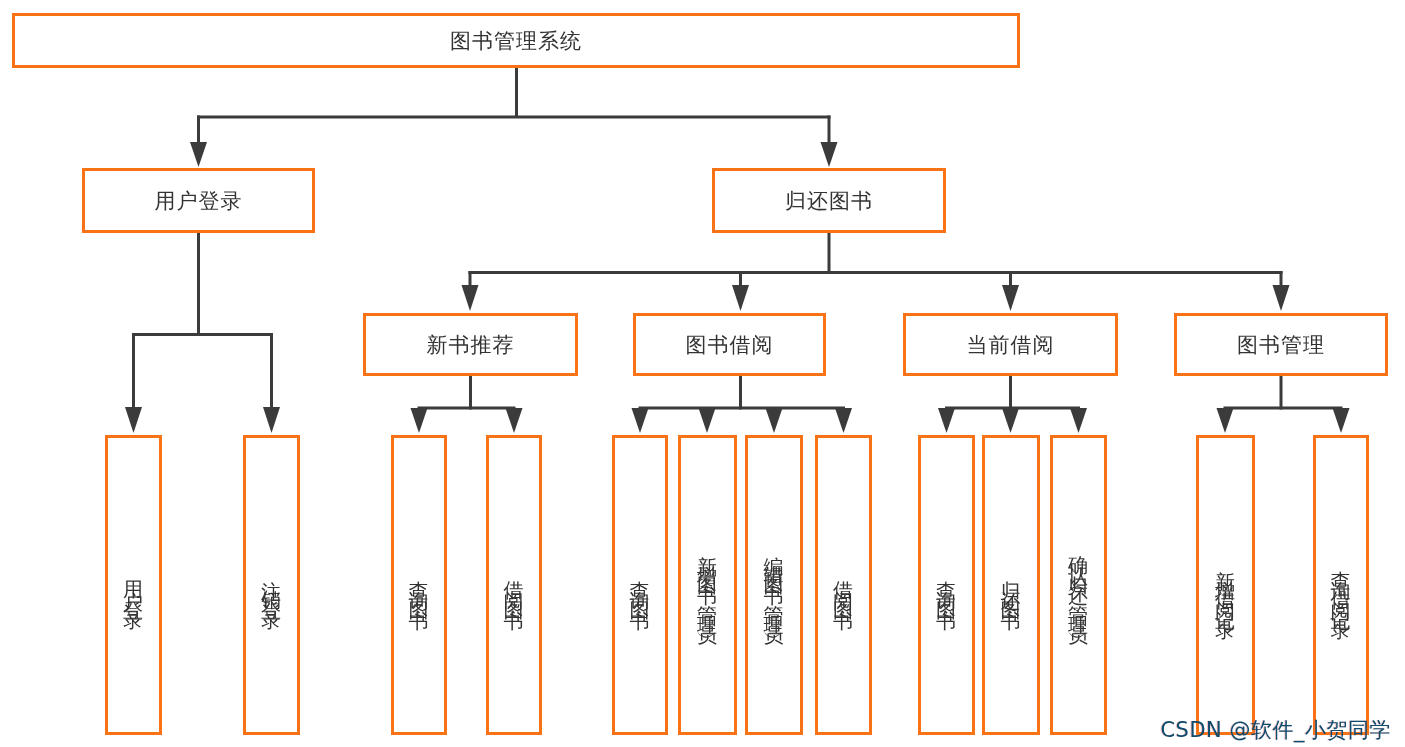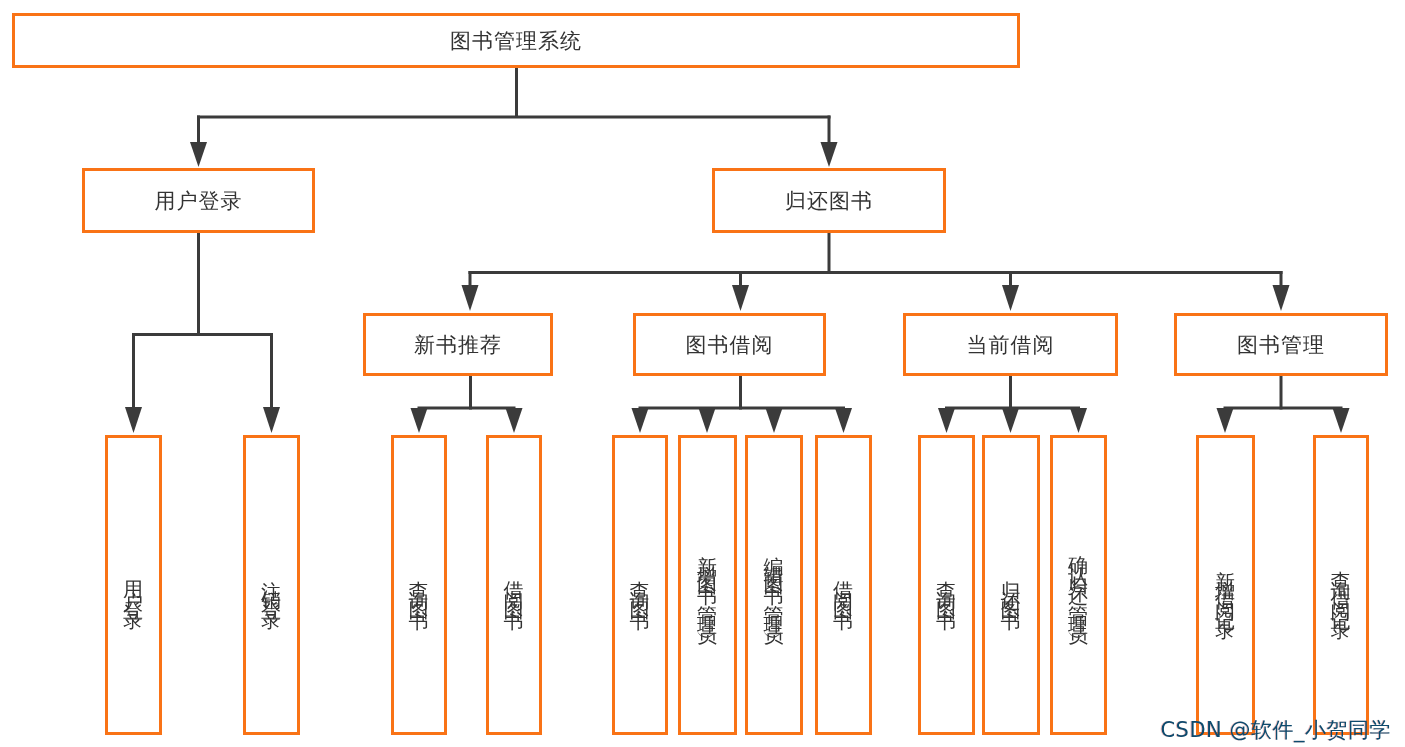--- a/index.html
+++ b/index.html
@@ -102,21 +102,21 @@
     <span>图书管理系统</span>
   </div>
 
   <div class="node hnode" style="left:82px;top:168px;width:233px;height:65px">
     <span>用户登录</span>
   </div>
   <div class="node hnode" style="left:712px;top:168px;width:234px;height:65px">
     <span>归还图书</span>
   </div>
 
-  <div class="node hnode" style="left:363px;top:313px;width:190px;height:63px">
+  <div class="node hnode" style="left:363px;top:313px;width:215px;height:63px">
     <span>新书推荐</span>
   </div>
   <div class="node hnode" style="left:633px;top:313px;width:193px;height:63px">
     <span>图书借阅</span>
   </div>
   <div class="node hnode" style="left:903px;top:313px;width:215px;height:63px">
     <span>当前借阅</span>
   </div>
   <div class="node hnode" style="left:1174px;top:313px;width:214px;height:63px">
     <span>图书管理</span>

